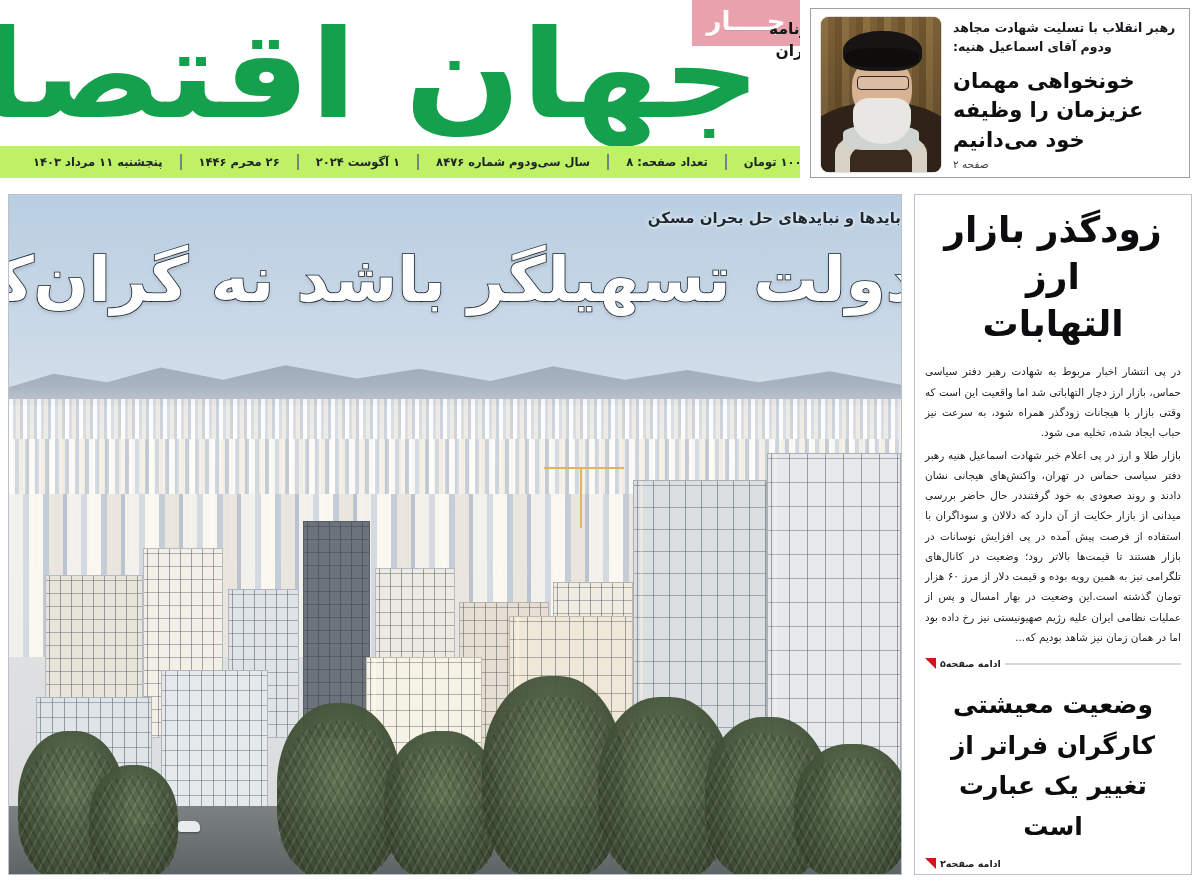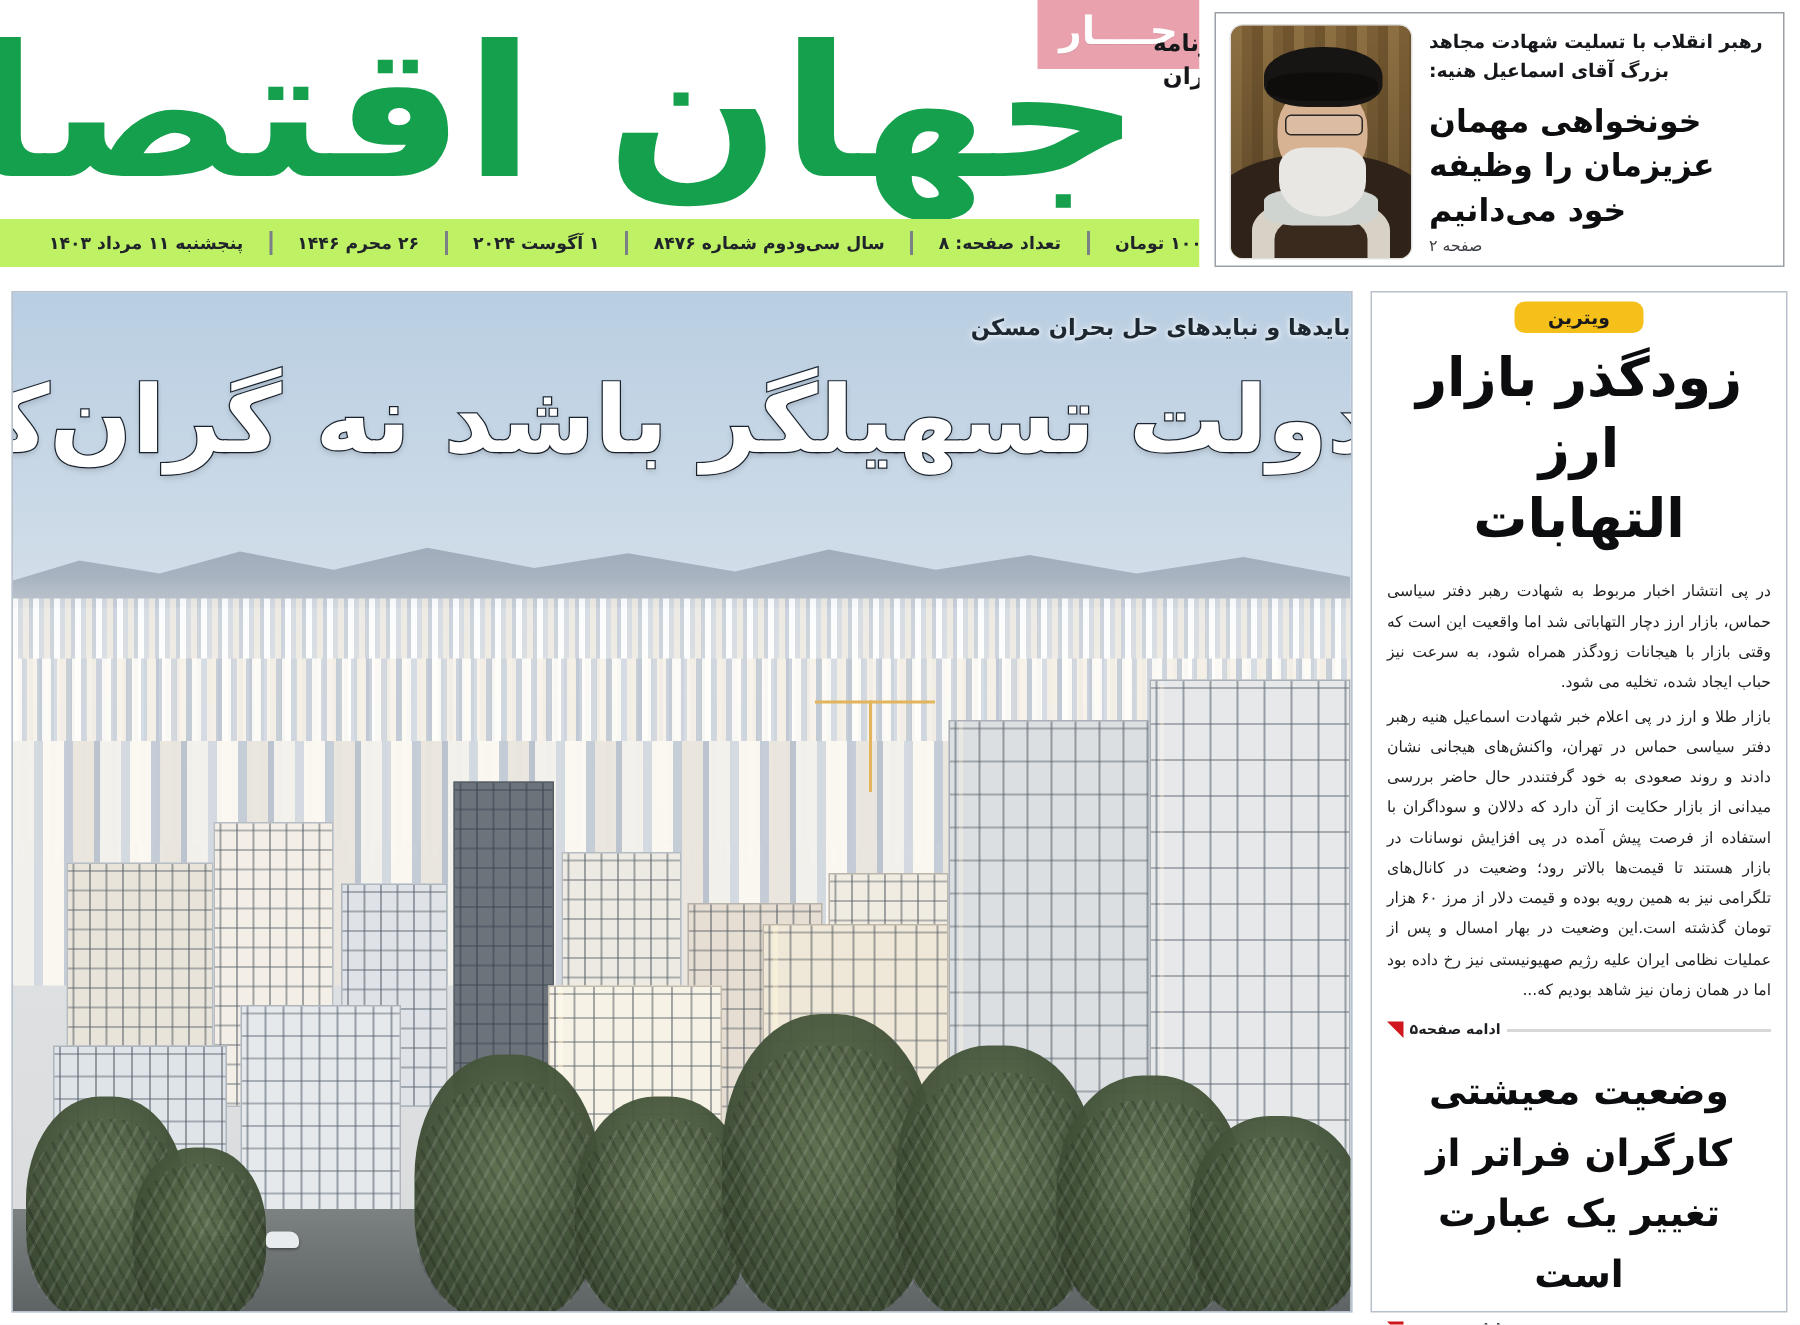--- a/index.html
+++ b/index.html
@@ -447,21 +447,21 @@
           <div class="p-robe2"></div>
           <div class="p-robe3"></div>
           <div class="p-scarf"></div>
           <div class="p-face"></div>
           <div class="p-beard"></div>
           <div class="p-turban"></div>
           <div class="p-turban2"></div>
           <div class="p-glass"></div>
         </div>
         <div class="leader-text">
-          <div class="leader-kicker">رهبر انقلاب با تسلیت شهادت مجاهد بزرگ آقای اسماعیل هنیه:</div>
+          <div class="leader-kicker">رهبر انقلاب با تسلیت شهادت مجاهد ودوم آقای اسماعیل هنیه:</div>
           <div class="leader-head">خونخواهی مهمان عزیزمان را وظیفه خود می‌دانیم</div>
           <div class="leader-page">صفحه ۲</div>
         </div>
       </div>
     </div>
   </div>
 
   <div class="content">
 
     <div class="lead">
@@ -534,23 +534,20 @@
         <div class="tree" style="left:88%;width:13%;height:20%;"></div>
       </div>
 
       <div class="lead-kicker">بایدها و نبایدهای حل بحران مسکن</div>
       <div class="lead-head">دولت تسهیلگر باشد نه گران‌کننده!</div>
 
     </div>
 
     <div class="sidebar">
 
-      <div class="vitrin-row">
-        <div class="vitrin">ویترین</div>
-      </div>
 
       <div class="sb-head">
         <div>زودگذر بازار ارز</div>
         <div>التهابات</div>
       </div>
 
       <div class="sb-body">
         <p>در پی انتشار اخبار مربوط به شهادت رهبر دفتر سیاسی حماس، بازار ارز دچار التهاباتی شد اما واقعیت این است که وقتی بازار با هیجانات زودگذر همراه شود، به سرعت نیز حباب ایجاد شده، تخلیه می شود.</p>
         <p>بازار طلا و ارز در پی اعلام خبر شهادت اسماعیل هنیه رهبر دفتر سیاسی حماس در تهران، واکنش‌های هیجانی نشان دادند و روند صعودی به خود گرفتند‌در حال حاضر بررسی میدانی از بازار حکایت از آن دارد که دلالان و سوداگران با استفاده از فرصت پیش آمده در پی افزایش نوسانات در بازار هستند تا قیمت‌ها بالاتر رود؛ وضعیت در کانال‌های تلگرامی نیز به همین رویه بوده و قیمت دلار از مرز ۶۰ هزار تومان گذشته است.این وضعیت در بهار امسال و پس از عملیات نظامی ایران علیه رژیم صهیونیستی نیز رخ داده بود اما در همان زمان نیز شاهد بودیم که...</p>
       </div>

